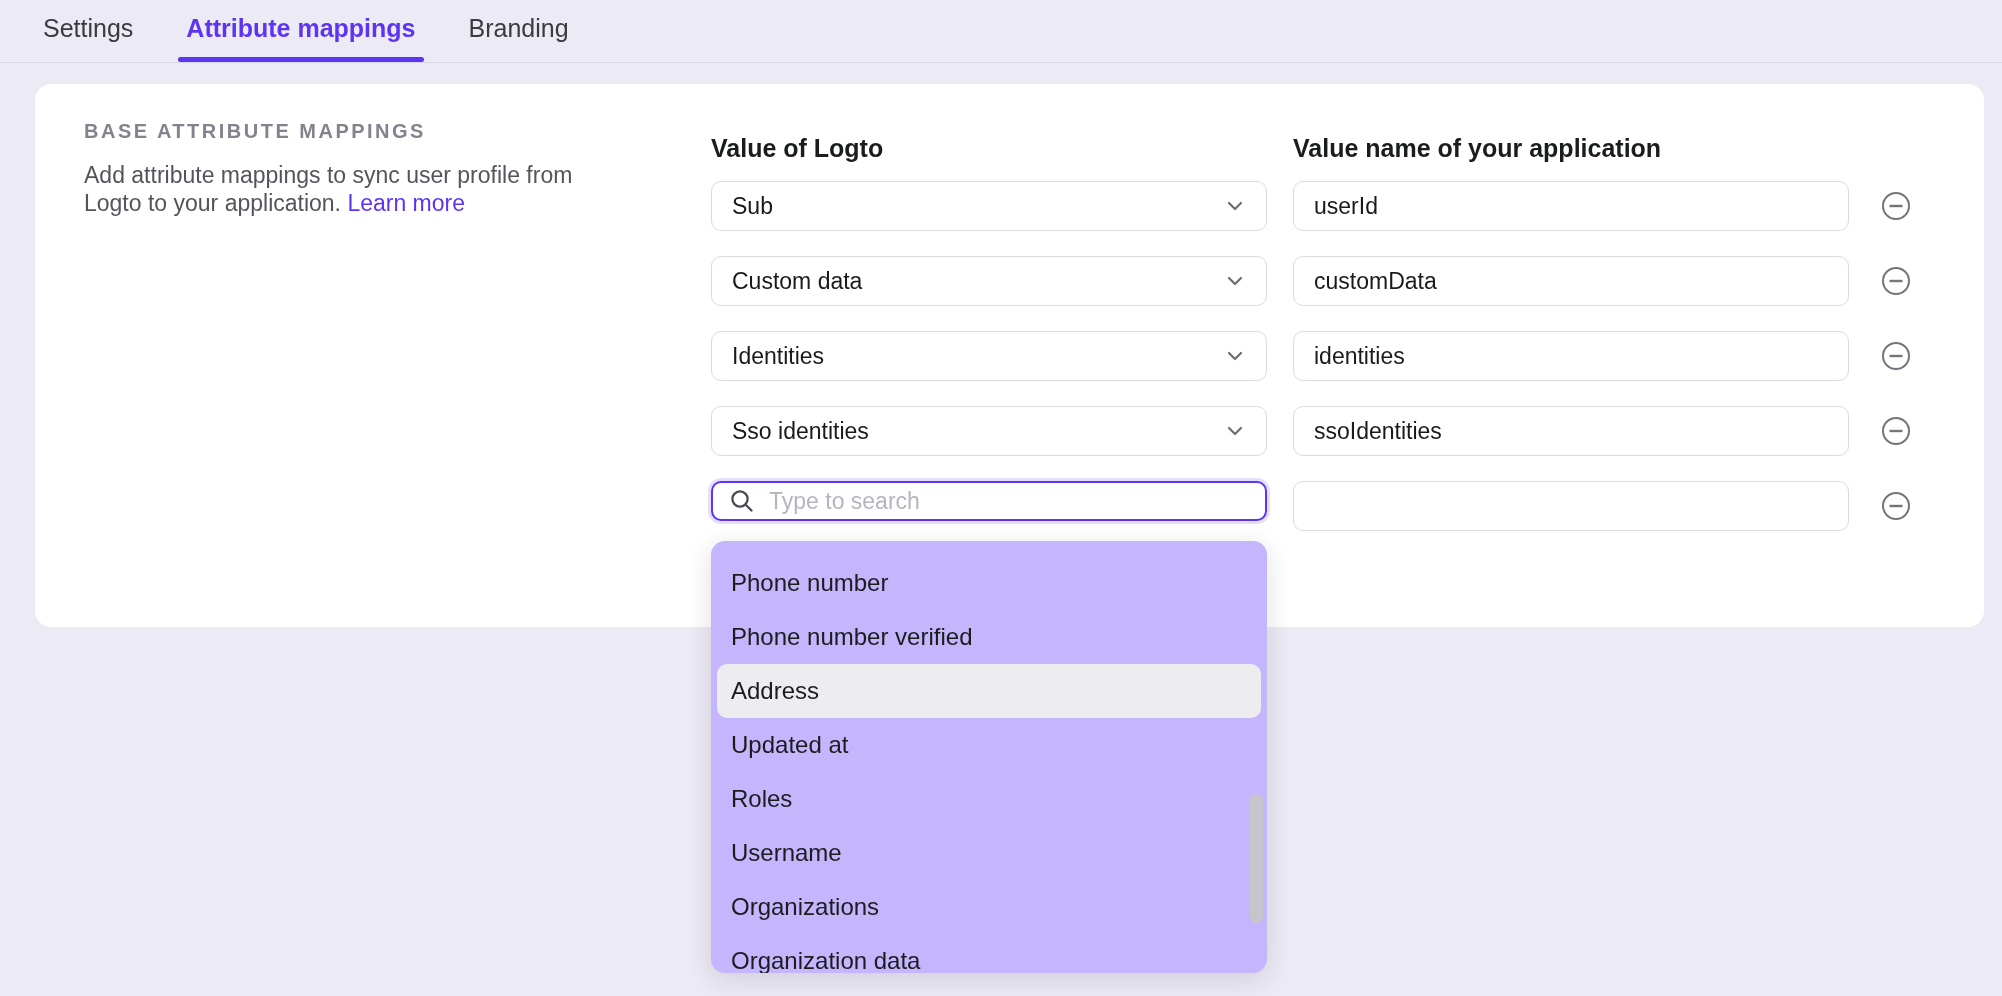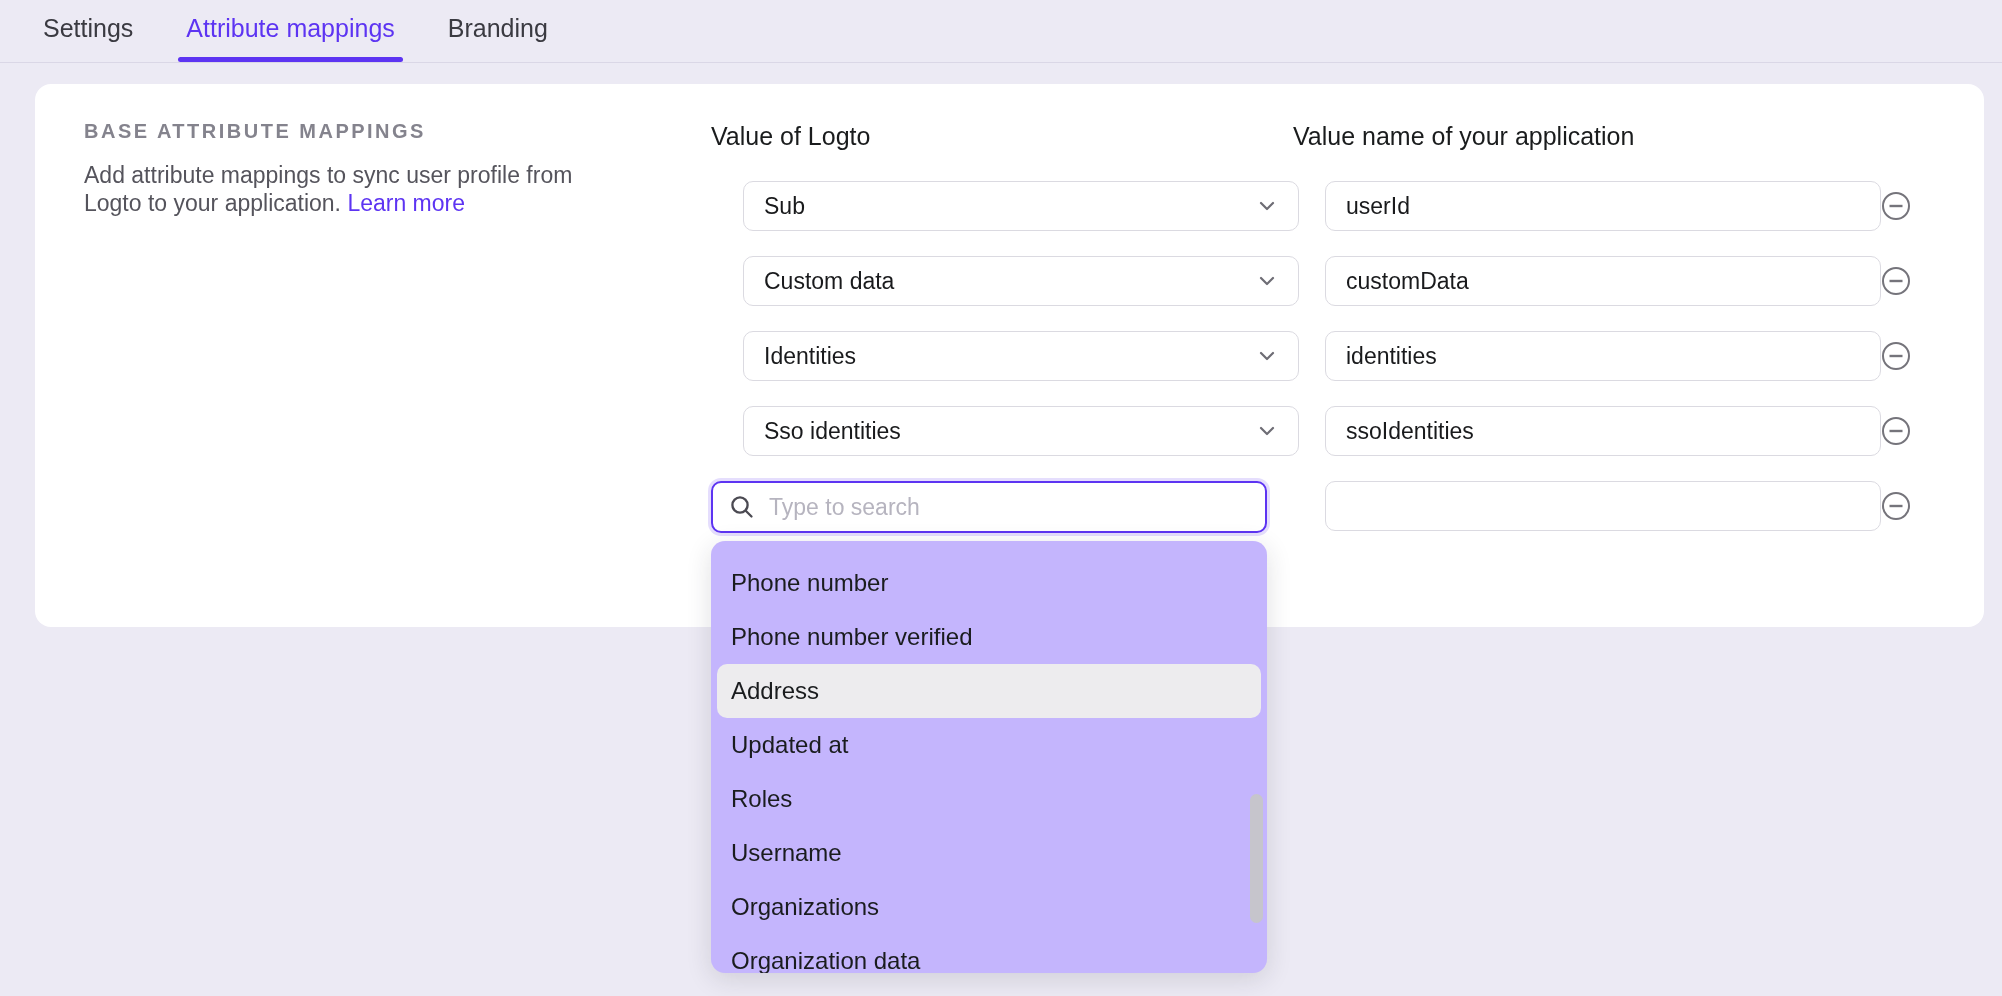--- a/index.html
+++ b/index.html
@@ -18,21 +18,21 @@
     border-bottom: 1px solid var(--divider, #DAD7E6);
     display: flex; align-items: center;
     padding-left: 35px; column-gap: 37px;
   }
   .tab {
     position: relative; height: 100%;
     display: flex; align-items: center;
     padding: 0 8px 6px 8px;
     font-size: 25px; color: #3A3A41; cursor: pointer; white-space: nowrap;
   }
-  .tab.active { color: var(--accent, #5D34F2); font-weight: 400; }
+  .tab.active { color: var(--accent, #5D34F2); font-weight: 700; }
   .tab.active::after {
     content: ""; position: absolute; left: 0; right: 0; bottom: 0;
     height: 5px; border-radius: 3px; background: var(--accent, #5D34F2);
   }
 
   
   .card {
     position: absolute; left: 35px; top: 84px; width: 1949px; height: 543px;
     background: var(--card-bg, #FFFFFF); border-radius: 16px;
   }
@@ -42,47 +42,47 @@
     color: var(--section-label, #84838D);
   }
   .section-desc {
     margin-top: 18px; font-size: 23px; line-height: 28px;
     color: var(--text-secondary, #55545C);
   }
   .link { color: var(--accent, #5D34F2); text-decoration: none; cursor: pointer; }
 
   
   .col-header {
-    position: absolute; top: 122px; font-size: 25px; font-weight: 400; color: #1A1C1D;
+    position: absolute; top: 134px; font-size: 25px; font-weight: 700; color: #1A1C1D;
   }
   .col-header.left { left: 711px; }
   .col-header.right { left: 1293px; }
 
   .field {
     position: absolute; width: 556px; height: 50px;
     background: #fff; border: 1px solid var(--field-border, #DBDAE1);
-    border-radius: 10px; font-size: 23px; color: #191A1C; margin-left: 32px;
+    border-radius: 10px; font-size: 23px; color: #191A1C;
   }
   .select-field {
     display: flex; align-items: center; padding: 0 20px; cursor: pointer;
   }
   .select-field .chev { margin-left: auto; display: flex; }
   .text-input {
     padding: 0 20px; font-family: inherit; font-size: 23px; color: #191A1C;
     outline: none;
   }
   .remove-btn {
     position: absolute; width: 30px; height: 30px; left: 1881px;
     background: none; border: none; cursor: pointer; padding: 0;
     display: flex; align-items: center; justify-content: center;
   }
 
   
   .search-box {
-    position: absolute; left: 711px; top: 481px; width: 556px; height: 52px;
+    position: absolute; left: 711px; top: 481px; width: 556px; height: 40px;
     background: #fff; border: 2px solid var(--accent, #5D34F2); border-radius: 10px;
     box-shadow: 0 0 0 3px rgba(93, 52, 242, 0.16);
     display: flex; align-items: center; padding: 0 16px;
   }
   .search-box input {
     border: none; outline: none; flex: 1; margin-left: 13px;
     font-family: inherit; font-size: 23px; color: #191A1C; background: transparent;
   }
   .search-box input::placeholder { color: var(--placeholder, #B6B4BF); }
 

